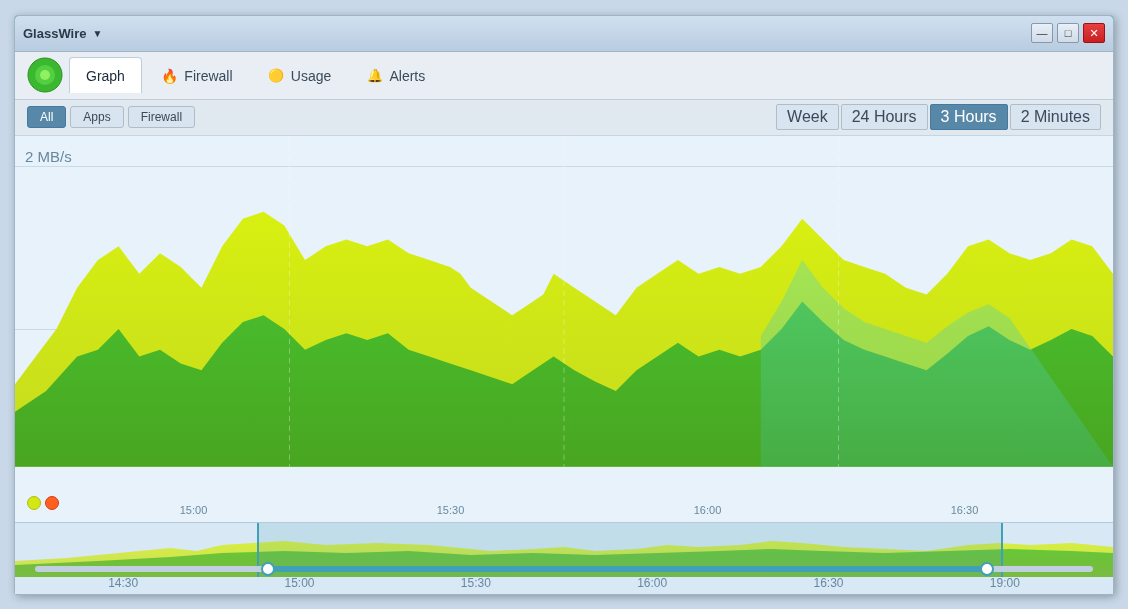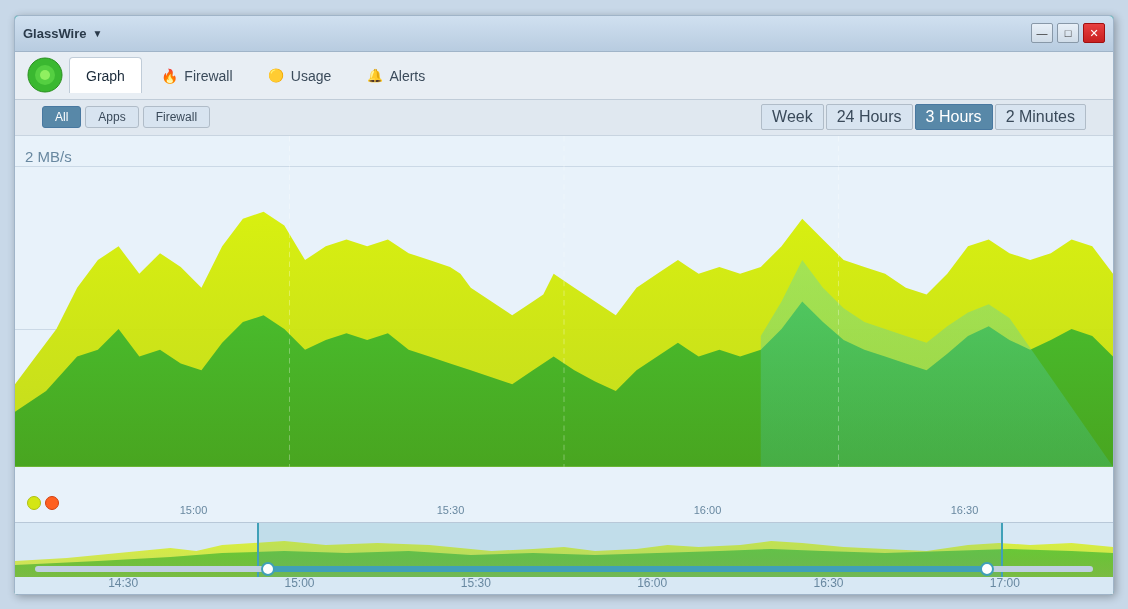--- a/index.html
+++ b/index.html
@@ -102,21 +102,21 @@
       background: white;
       border-color: #c0ccd8;
       color: #1a2a3a;
     }
     .filter-bar {
       background: #e0e8f0;
       height: 36px;
       display: flex;
       align-items: center;
       justify-content: space-between;
-      padding: 0 27px;
+      padding: 0 12px;
       border-bottom: 1px solid #c8d4e0;
     }
     .filter-left {
       display: flex;
       gap: 4px;
       align-items: center;
     }
     .filter-btn {
       padding: 3px 12px;
       font-size: 12px;
@@ -425,16 +425,16 @@
       <div class="slider-thumb left"></div>
       <div class="slider-thumb right"></div>
     </div>
 
     <div class="mini-x-labels">
       <span class="mini-x-label">14:30</span>
       <span class="mini-x-label">15:00</span>
       <span class="mini-x-label">15:30</span>
       <span class="mini-x-label">16:00</span>
       <span class="mini-x-label">16:30</span>
-      <span class="mini-x-label">17:00</span>
+      <span class="mini-x-label">19:00</span>
     </div>
   </div>
 </div>
 
 </body></html>

